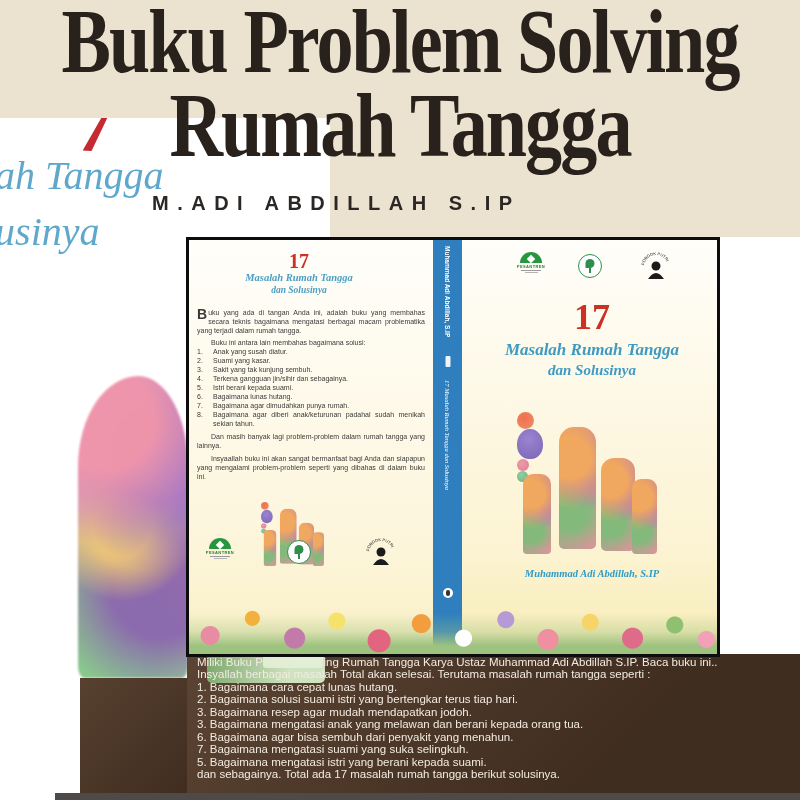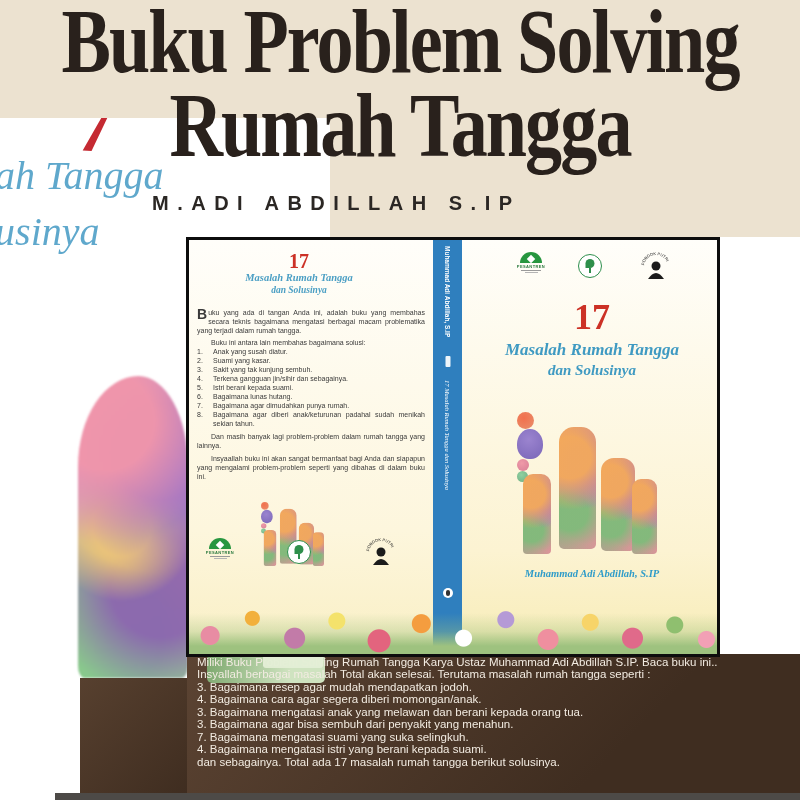--- a/index.html
+++ b/index.html
@@ -181,26 +181,27 @@
   </div>
 
   <div class="brown-main"></div>
   <div class="brown-left"></div>
   <div class="grey-bar"></div>
   <div class="blob-under"></div>
 
   <div class="bottom-text">
     <div>Miliki Buku Problem Solving Rumah Tangga Karya Ustaz Muhammad Adi Abdillah S.IP. Baca buku ini..</div>
     <div>Insyallah berbagai masalah Total akan selesai. Terutama masalah rumah tangga seperti :</div>
+    <div>1. Bagaimana cara cepat lunas hutang.</div>
+    <div>2. Bagaimana solusi suami istri yang bertengkar terus tiap hari.</div>
     <div>3. Bagaimana resep agar mudah mendapatkan jodoh.</div>
-    <div>4. Bagaimana cara agar segera diberi momongan/anak.</div>
     <div>3. Bagaimana mengatasi anak yang melawan dan berani kepada orang tua.</div>
-    <div>3. Bagaimana agar bisa sembuh dari penyakit yang menahun.</div>
+    <div>6. Bagaimana agar bisa sembuh dari penyakit yang menahun.</div>
     <div>7. Bagaimana mengatasi suami yang suka selingkuh.</div>
-    <div>4. Bagaimana mengatasi istri yang berani kepada suami.</div>
+    <div>5. Bagaimana mengatasi istri yang berani kepada suami.</div>
     <div>dan sebagainya. Total ada 17 masalah rumah tangga berikut solusinya.</div>
   </div>
   <div class="blob-over"></div>
 
   <div class="spread">
 
     <div class="panel back">
       <div class="bc-num">17</div>
       <div class="bc-t1">Masalah Rumah Tangga</div>
       <div class="bc-t2">dan Solusinya</div>

